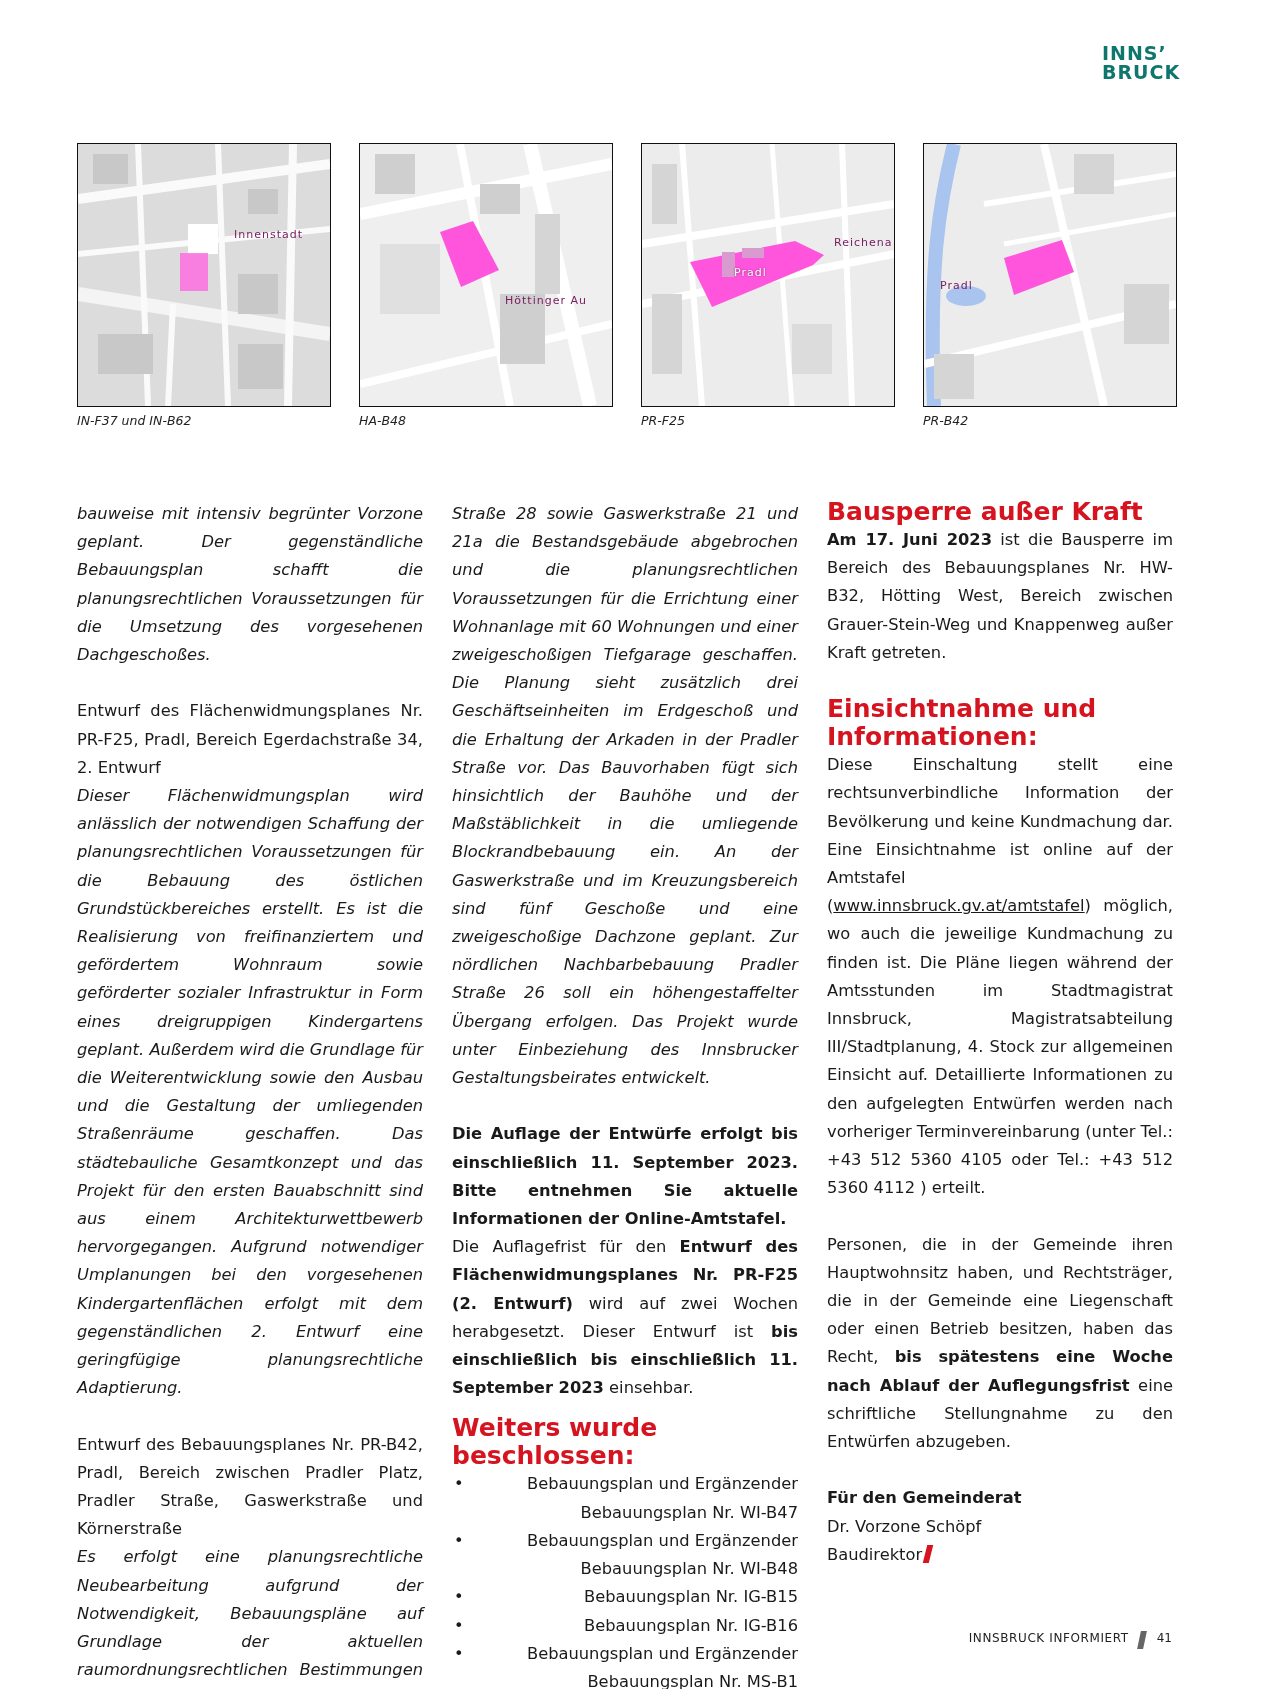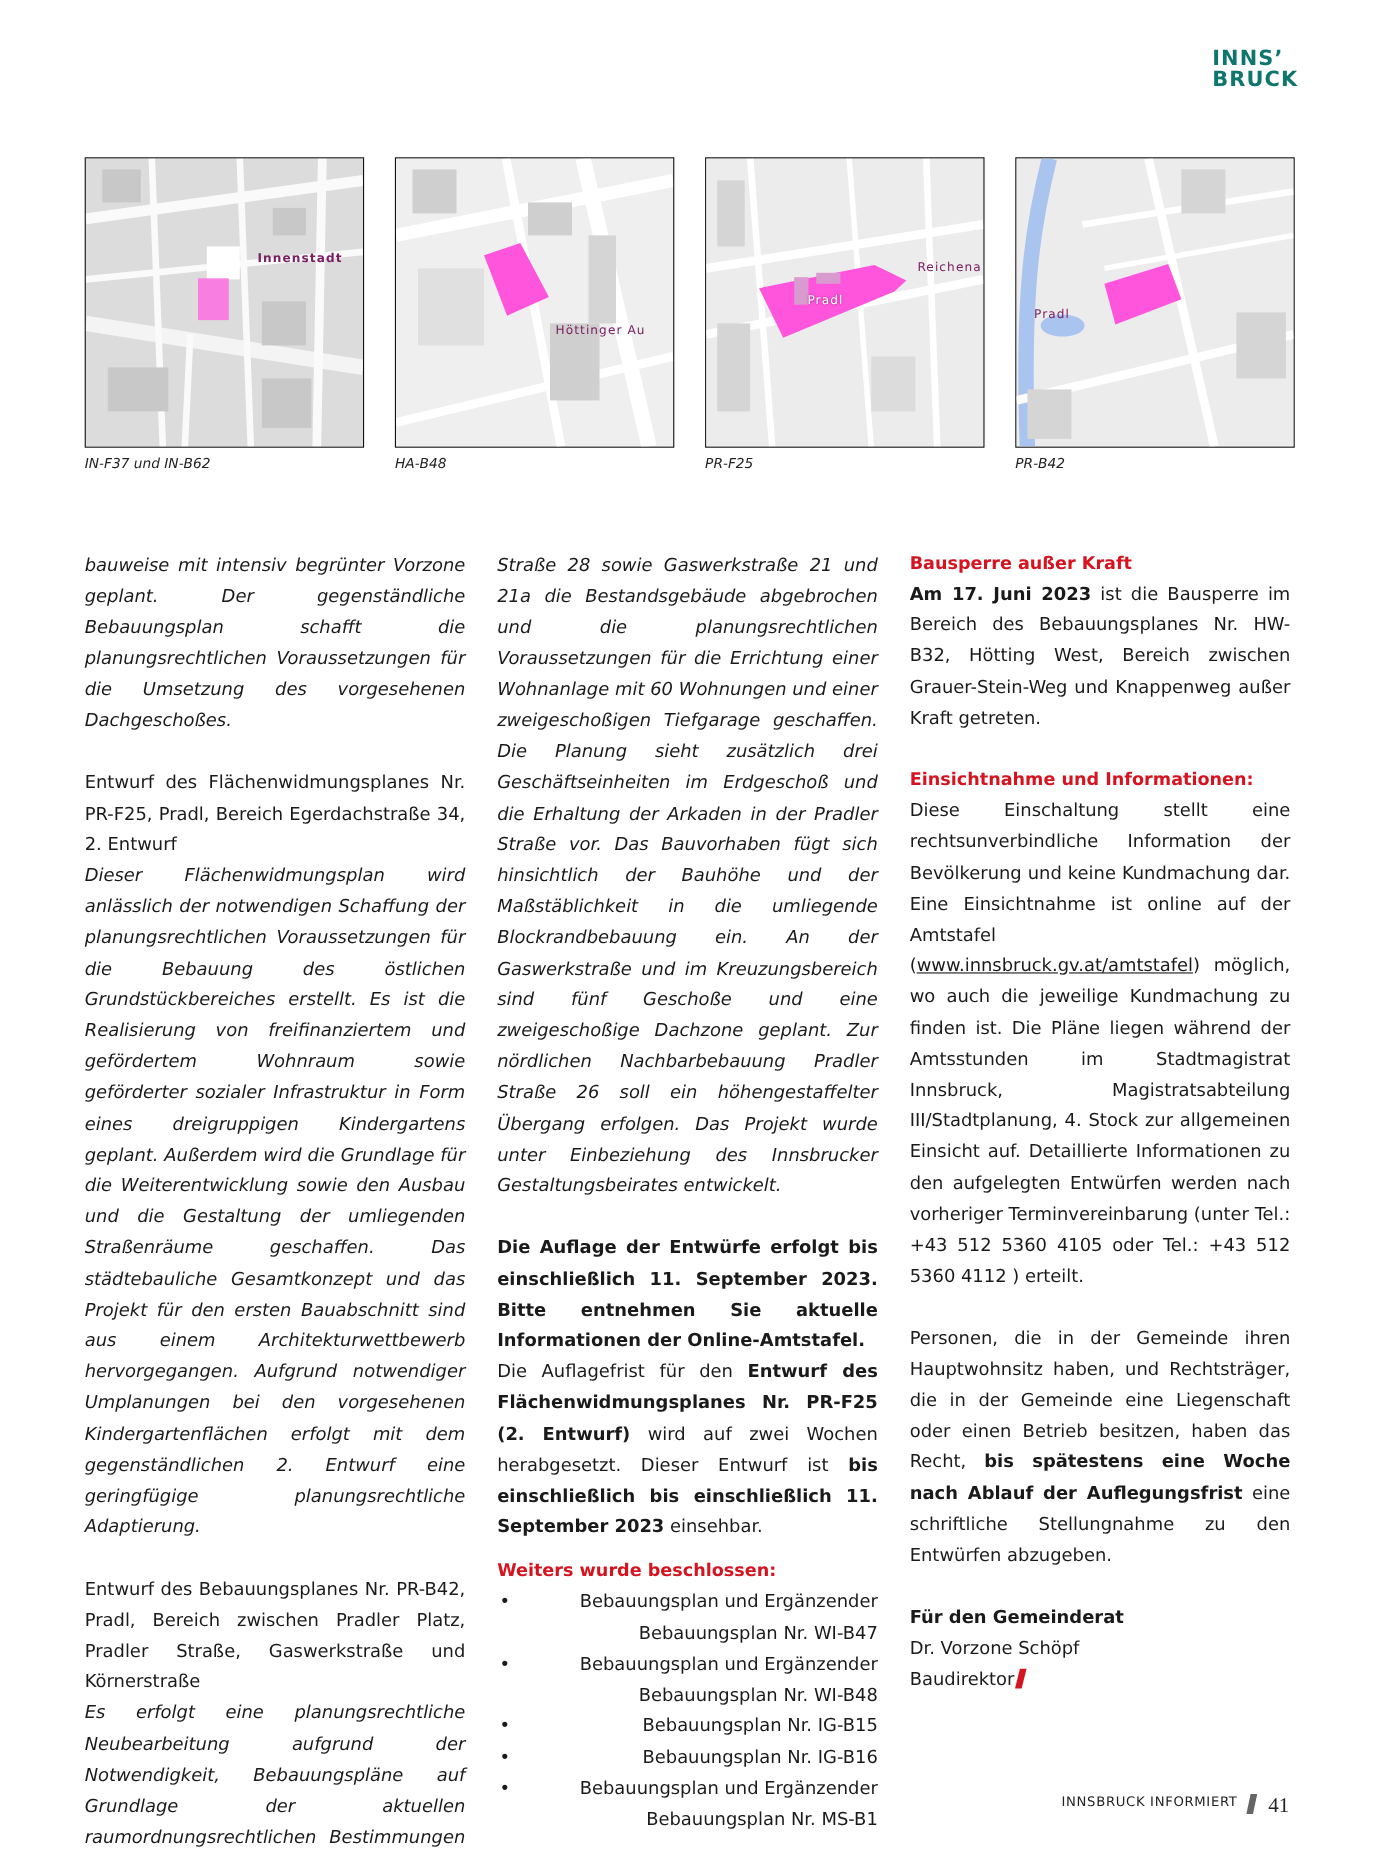--- a/index.html
+++ b/index.html
@@ -10,29 +10,29 @@
   .map { position:absolute; top:0; width:252px; height:262px; border:1.5px solid #111; background:#e9e9e9; overflow:hidden; }
   .map svg { width:100%; height:100%; display:block; }
   .map .region { position:absolute; font-family:"DejaVu Sans", sans-serif; font-size:11px; color:#7a2060; letter-spacing:1px; }
   .map .region.light { color:#fff; text-shadow:0 0 2px #7a2060; }
   .caption { position:absolute; top:270px; font-family:"DejaVu Sans", sans-serif; font-style:italic; font-size:12.5px; color:#222; }
   .col { position:absolute; top:500px; width:346px; font-family:"DejaVu Sans", sans-serif; font-size:16.3px; line-height:28.2px; text-align:justify; }
   .col p { margin:0; }
   .col .gap { height:28.2px; }
   .it { font-style:italic; }
   .b { font-weight:bold; }
-  .red-h { color:#d5141f; font-weight:bold; font-size:16px; line-height:28px; margin:0; text-align:left; }
+  .red-h { color:#d5141f; font-weight:bold; font-size:25px; line-height:28px; margin:0; text-align:left; }
   .col ul { margin:0; padding:0; list-style:none; text-align:right; }
   .col li { position:relative; padding-left:17px; }
   .col li::before { content:"•"; position:absolute; left:2px; top:0; }
   .link { text-decoration:underline; }
   .slash { display:inline-block; width:6px; height:18px; background:#d5141f; transform:skewX(-14deg); vertical-align:-3px; margin-left:3px; }
   .footer { position:absolute; right:98px; top:1631px; font-family:"DejaVu Sans", sans-serif; font-size:12px; letter-spacing:0.6px; color:#222; display:flex; align-items:flex-start; }
   .footer .fslash { display:inline-block; width:6px; height:18px; background:#666; transform:skewX(-12deg); margin:0 12px 0 10px; }
-  .footer .num { font-size:19px; letter-spacing:0;font-family:Liberation Serif, serif; }
+  .footer .num { font-size:12px; letter-spacing:0; }
 </style>
 </head>
 <body>
 
 <div class="logo">
   <span>INNS’</span>
   <span>BRUCK</span>
 </div>
 
 <div class="maps">
@@ -48,21 +48,21 @@
       <path d="M215 0 L210 262" stroke="#fafafa" stroke-width="8"></path>
       <path d="M95 160 L90 262" stroke="#fafafa" stroke-width="6"></path>
       <rect x="15" y="10" width="35" height="30" fill="#c8c8c8"></rect>
       <rect x="170" y="45" width="30" height="25" fill="#c8c8c8"></rect>
       <rect x="160" y="130" width="40" height="40" fill="#c8c8c8"></rect>
       <rect x="20" y="190" width="55" height="40" fill="#c8c8c8"></rect>
       <rect x="160" y="200" width="45" height="45" fill="#c8c8c8"></rect>
       <rect x="110" y="80" width="30" height="30" fill="#fff"></rect>
       <rect x="102" y="109" width="28" height="38" fill="#ff66e0" opacity="0.8"></rect>
     </svg>
-    <span class="region" style="left:156px; top:84px;font-weight:bold;">Innenstadt</span>
+    <span class="region" style="left:156px; top:84px;">Innenstadt</span>
   </div>
   <div class="caption" style="left:0;">IN-F37 und IN-B62</div>
 
   <div class="map" style="left:282px;">
     <svg viewBox="0 0 252 262" preserveAspectRatio="none">
       <rect width="252" height="262" fill="#efefef"></rect>
       <path d="M0 70 L252 20" stroke="#fff" stroke-width="12"></path>
       <path d="M100 0 L150 262" stroke="#fff" stroke-width="8"></path>
       <path d="M170 0 L230 262" stroke="#fff" stroke-width="14"></path>
       <path d="M0 240 L252 180" stroke="#fff" stroke-width="8"></path>

